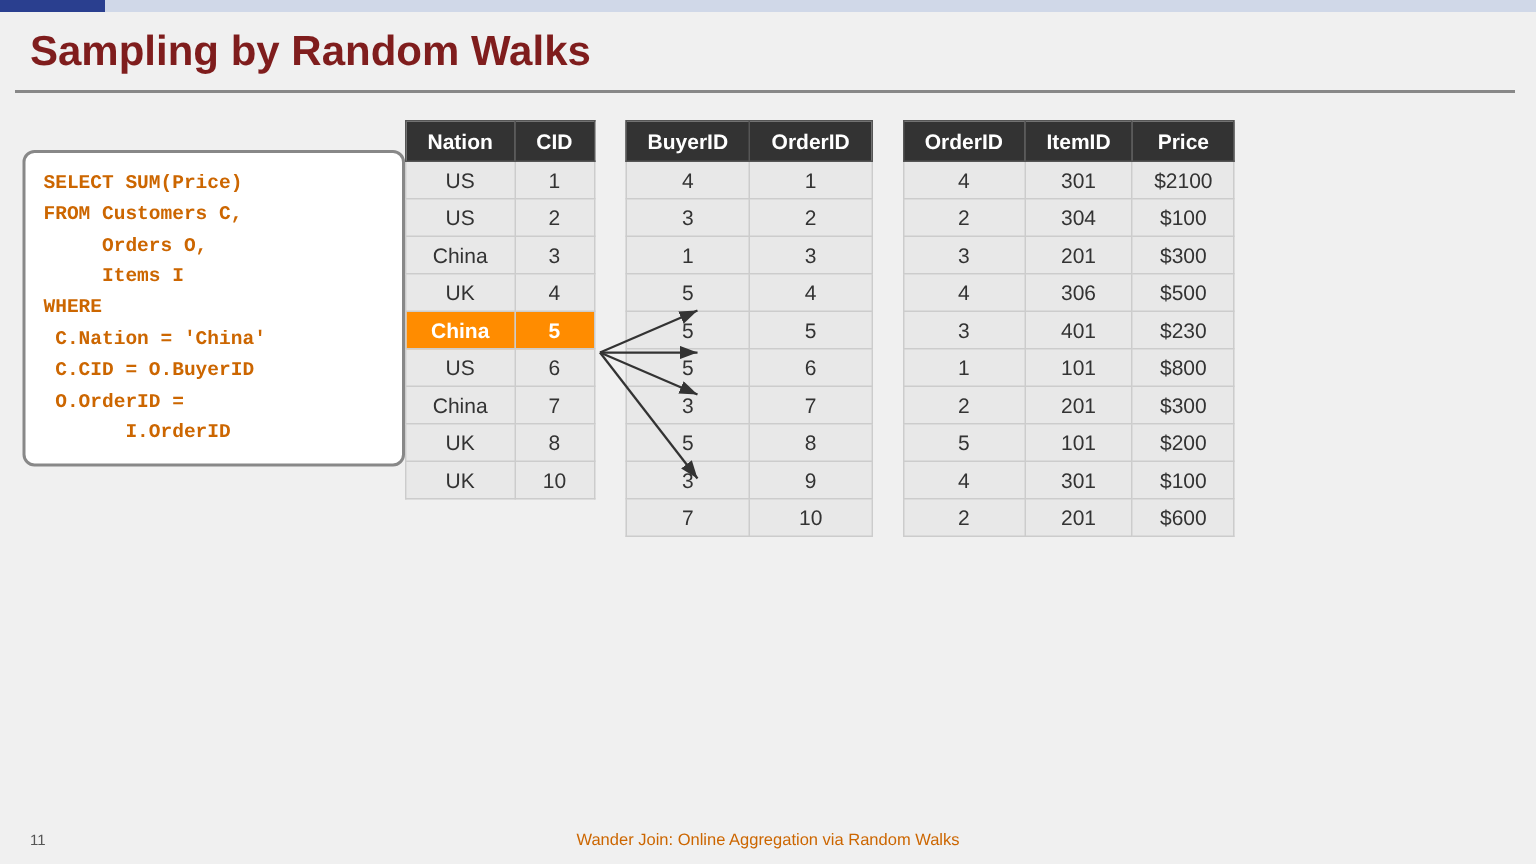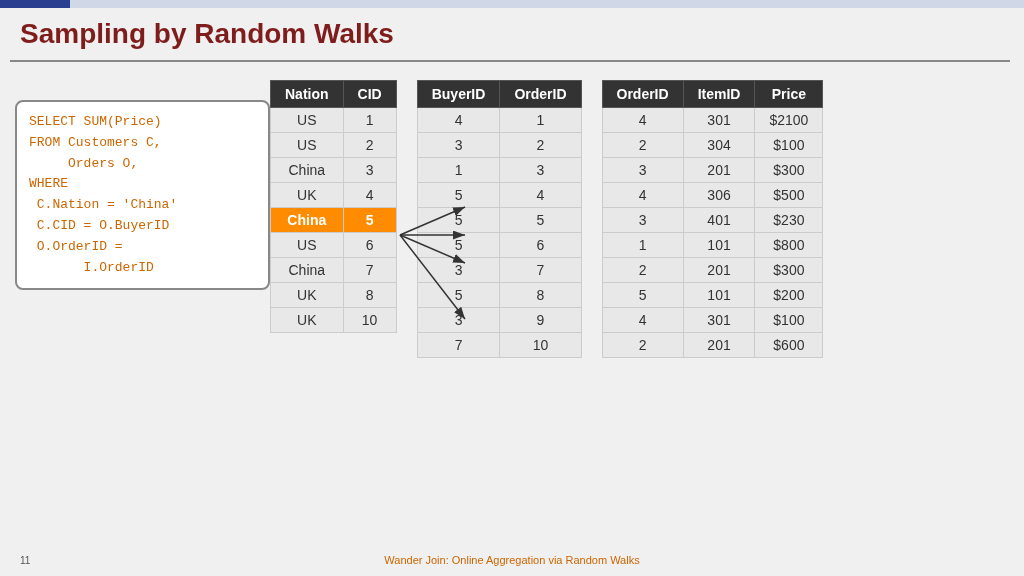--- a/index.html
+++ b/index.html
@@ -48,21 +48,21 @@
       position: absolute;
       top: 100px; left: 15px;
       width: 255px;
       border: 2px solid #888;
       border-radius: 8px;
       background: white;
       padding: 10px 12px;
       font-family: 'Courier New', monospace;
       font-size: 13px;
       color: #cc6600;
-      font-weight: normal;
+      font-weight: bold;
       line-height: 1.6;
     }
 
     
     .tables-area {
       position: absolute;
       top: 80px; left: 270px;
       display: flex;
       align-items: flex-start;
     }
@@ -125,20 +125,21 @@
   <div class="top-bar-blue"></div>
 </div>
 
 <h1 class="page-title">Sampling by Random Walks</h1>
 <div class="divider"></div>
 
 <div class="sql-box">
   <div>SELECT SUM(Price)</div>
   <div>FROM Customers C,</div>
   <div>&nbsp;&nbsp;&nbsp;&nbsp;&nbsp;Orders O,</div>
+  <div>&nbsp;&nbsp;&nbsp;&nbsp;&nbsp;Items I</div>
   <div>WHERE</div>
   <div>&nbsp;C.Nation = 'China'</div>
   <div>&nbsp;C.CID = O.BuyerID</div>
   <div>&nbsp;O.OrderID =</div>
   <div>&nbsp;&nbsp;&nbsp;&nbsp;&nbsp;&nbsp;&nbsp;I.OrderID</div>
 </div>
 
 <div class="tables-area">
 
   <table class="data-table" id="customers-tbl">

